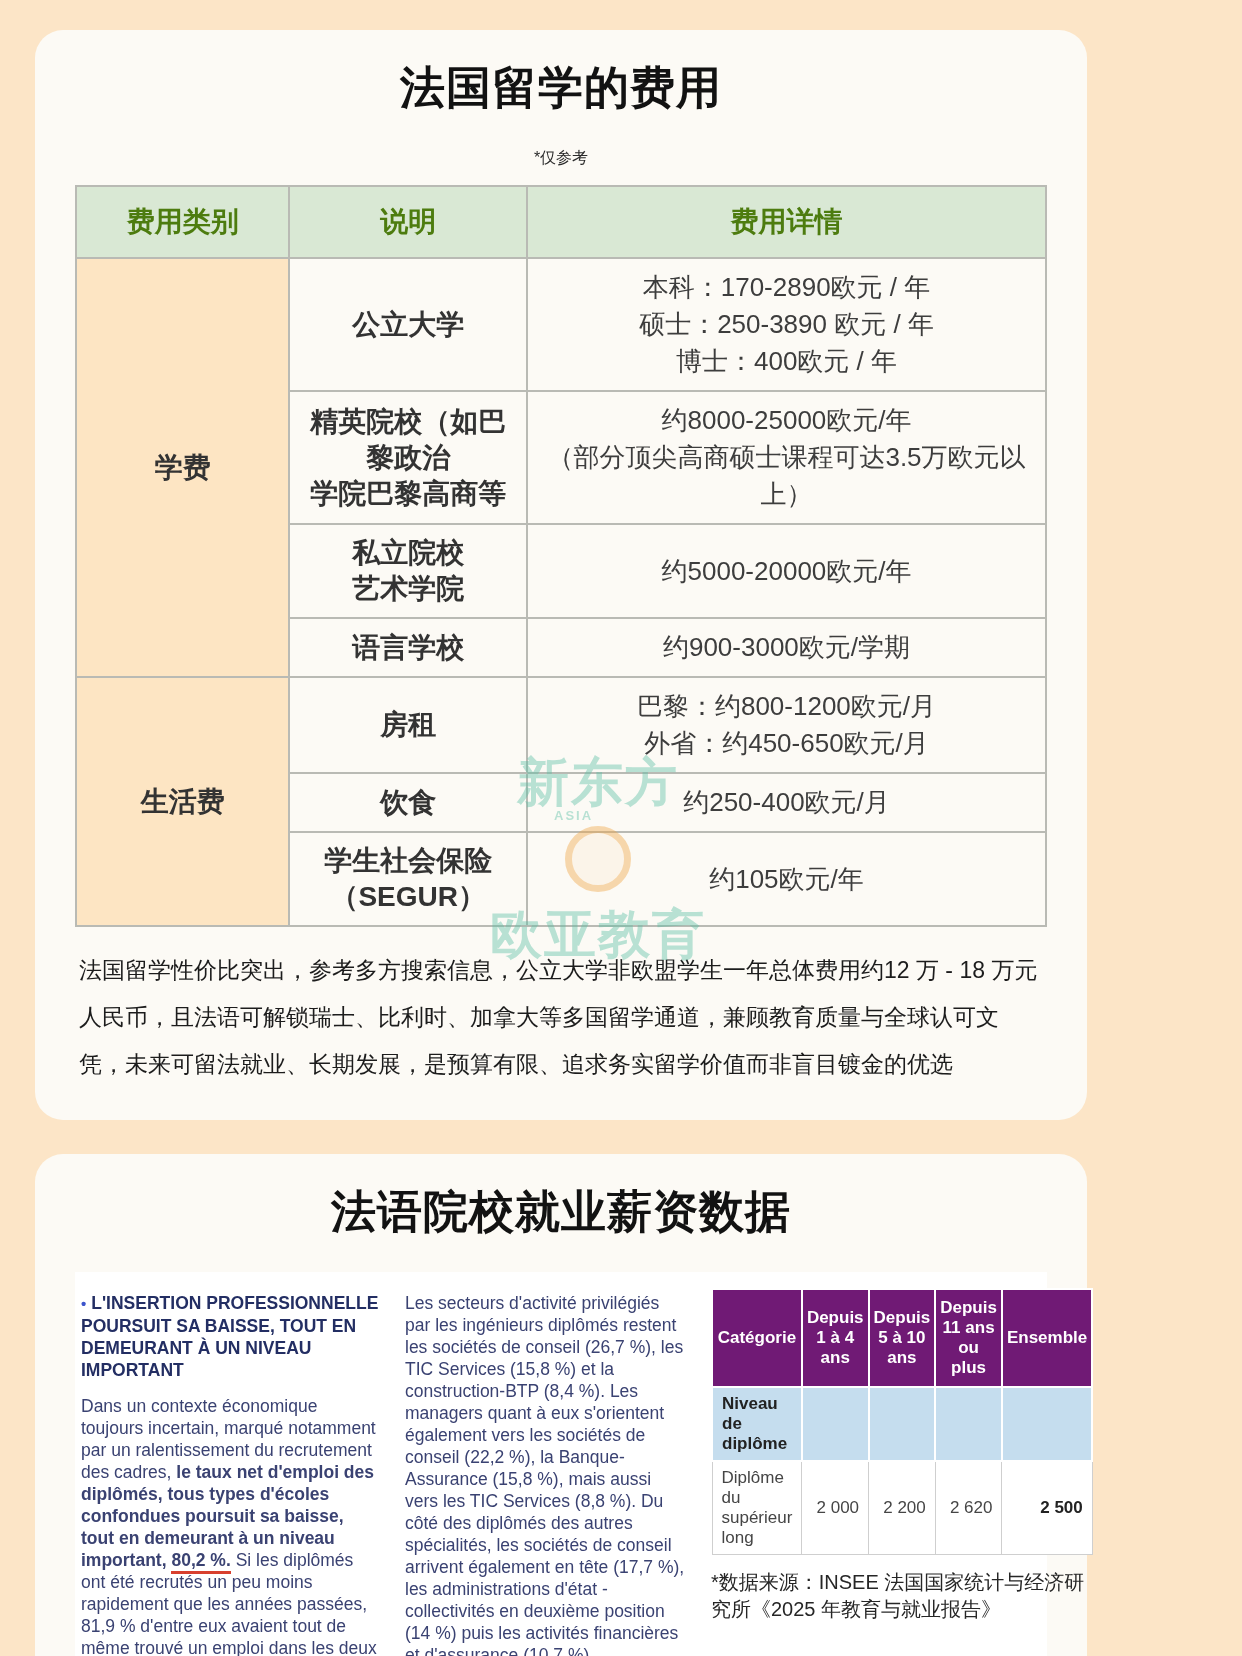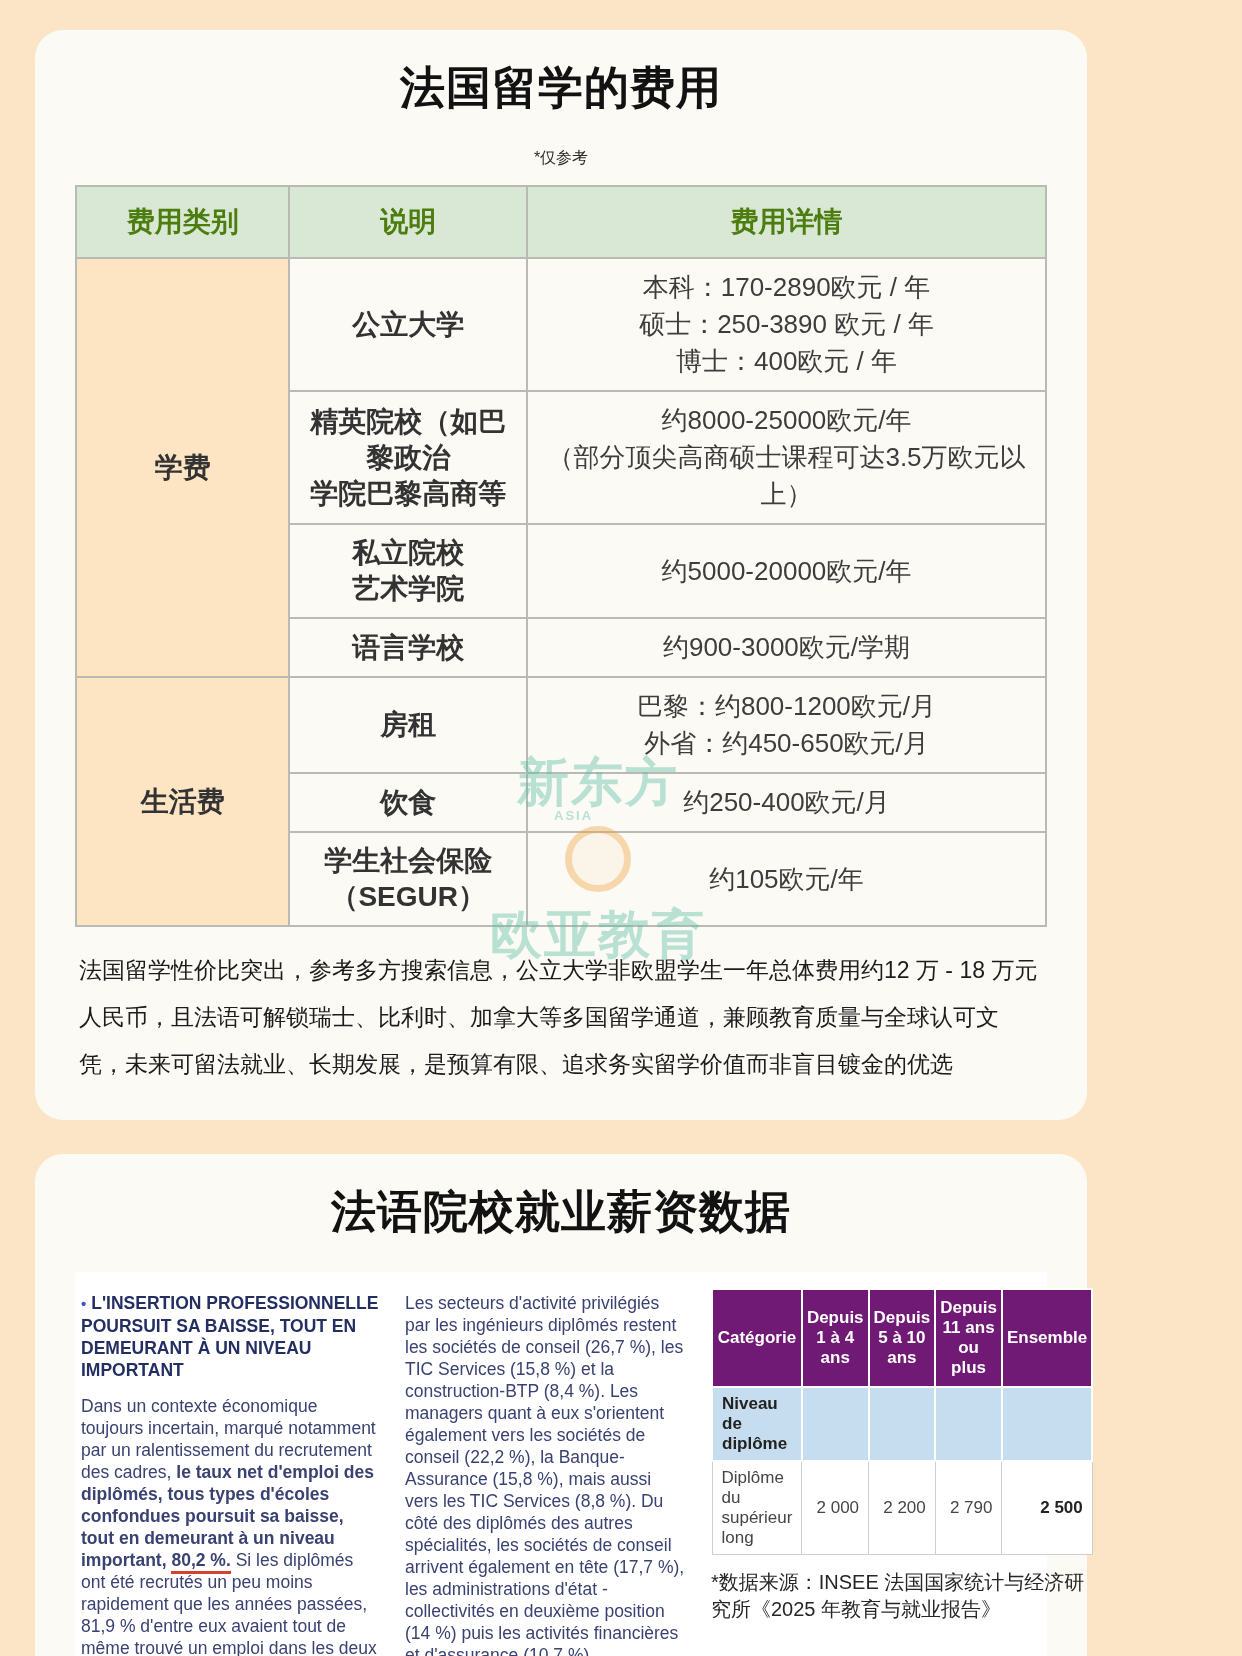--- a/index.html
+++ b/index.html
@@ -203,21 +203,21 @@
             <td>Niveau de diplôme</td>
             <td></td>
             <td></td>
             <td></td>
             <td></td>
           </tr>
           <tr class="data">
             <td>Diplôme du supérieur long</td>
             <td>2 000</td>
             <td>2 200</td>
-            <td>2 790</td>
+            <td>2 620</td>
             <td class="ens">2 500</td>
           </tr>
         </tbody>
       </table>
 
       <div class="insee-src">*数据来源：INSEE 法国国家统计与经济研究所《2025 年教育与就业报告》</div>
 
       <div class="smic-line"><span>Sur cette base, le SMIC est </span><span class="b ru">augmenté de 1,18 %</span><span> à partir du 1er janvier 2026.</span></div>
 
     </div>

